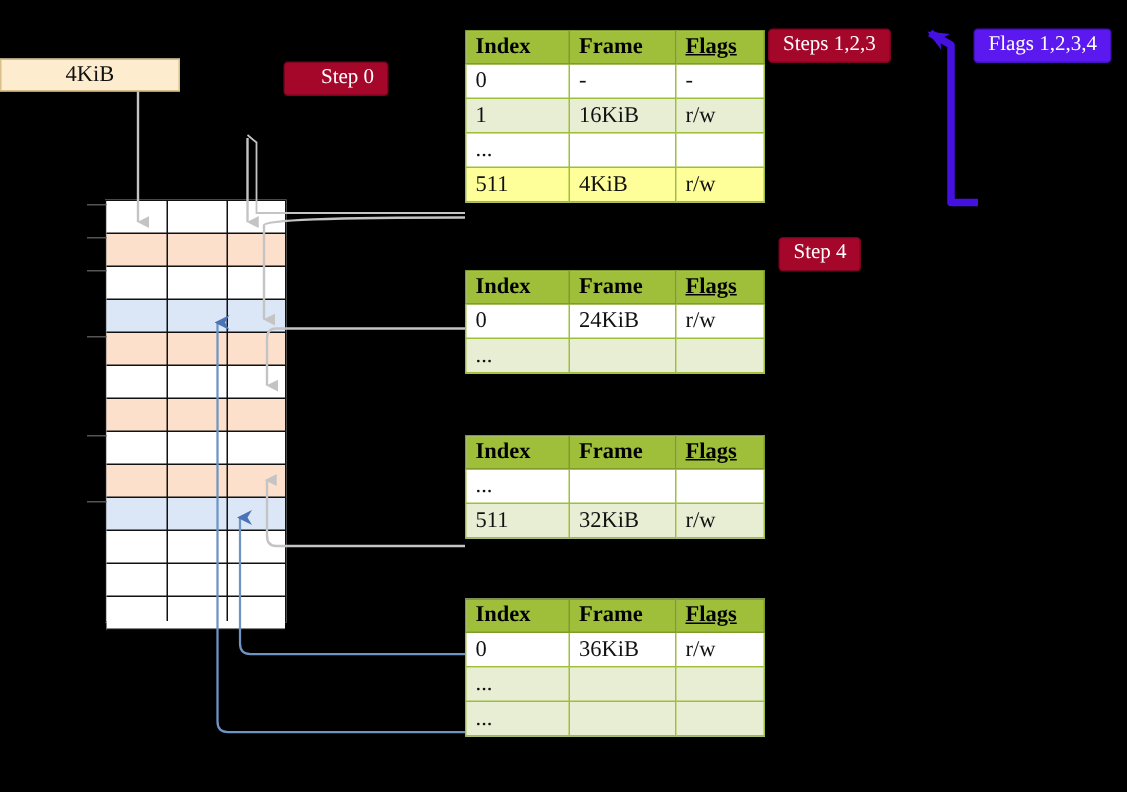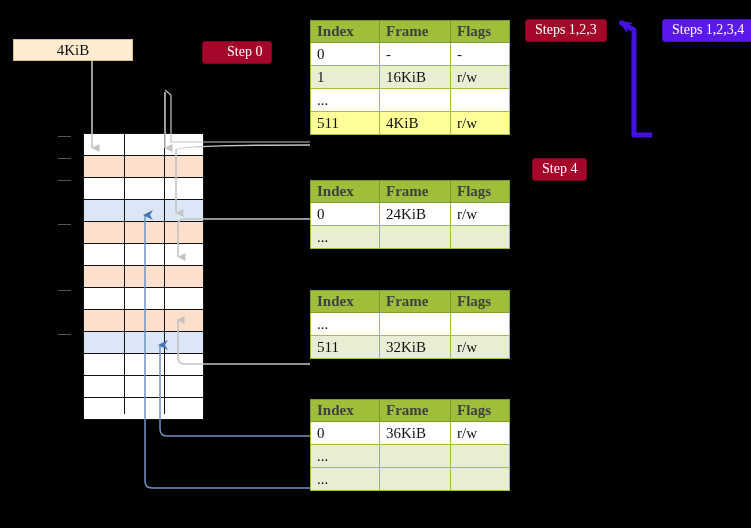--- a/index.html
+++ b/index.html
@@ -1,20 +1,20 @@
 <!DOCTYPE html>
 <html><head>
 <meta charset="utf-8">
 <style>
   html,body{margin:0;padding:0;background:#000;}
   body{width:751px;height:528px;position:relative;overflow:hidden;
        font-family:"Liberation Serif","DejaVu Serif",serif;}
 
   
-  .abs{position:absolute;margin-left:13px;}
+  .abs{position:absolute;}
 
   
   #kib-box{
     left:0px;top:39px;width:120px;height:22px;
     background:#fdeccd;border:1px solid #d9c08a;
     display:flex;align-items:center;justify-content:center;
     font-size:15px;color:#111;box-sizing:border-box;
   }
 
   
@@ -42,49 +42,49 @@
   
   .memdiv{position:absolute;top:0;bottom:0;width:1px;background:#111;}
 
   
   .tick{position:absolute;height:1px;background:#555;left:58px;width:13px;}
 
   
   .ptable{position:absolute;border-collapse:collapse;
           font-size:15px;color:#111;background:#fff;}
   .ptable th{
-    background:#9fbf3b;color:#404040;font-weight:bold;
+    background:#9fbf3b;color:#000000;font-weight:bold;
     text-align:left;padding:2px 6px;border:1px solid #7f9c2a;
     font-size:15px;
   }
   .ptable td{
     border:1px solid #9fbf3b;padding:2px 6px;height:18px;
     font-size:15px;vertical-align:middle;
   }
   .ptable tr.alt td{background:#e8eed4;}
   .ptable tr.hl td{background:#ffff99;}
   .col-i{width:56px;}
   .col-f{width:58px;}
-  .col-g{width:46px;}
+  .col-g{width:46px;text-decoration:underline;}
 
   
   #overlay{position:absolute;left:0;top:0;width:751px;height:528px;
            pointer-events:none;}
 </style>
 </head>
 <body>
 
 <div class="abs" id="kib-box">
   <span>4KiB</span>
 </div>
 
 <div class="abs badge badge-red" id="step0">Step 0</div>
 <div class="abs badge badge-red" id="step4">Step 4</div>
 <div class="abs badge badge-red" id="steps123">Steps 1,2,3</div>
-<div class="abs badge badge-blue" id="steps1234">Steps 1,2,3,4</div>
+<div class="abs badge badge-blue" id="steps1234">Flags 1,2,3,4</div>
 
 <div class="abs" id="memcol">
   <div class="memrow m-white"></div>
   <div class="memrow m-orange"></div>
   <div class="memrow m-white"></div>
   <div class="memrow m-blue"></div>
   <div class="memrow m-orange"></div>
   <div class="memrow m-white"></div>
   <div class="memrow m-orange"></div>
   <div class="memrow m-white"></div>

